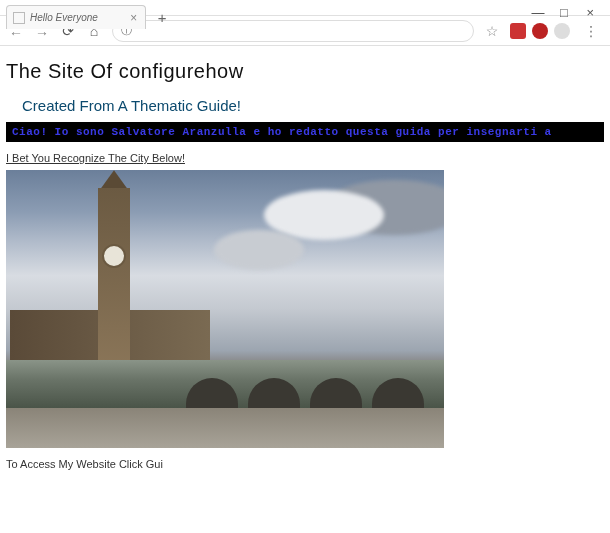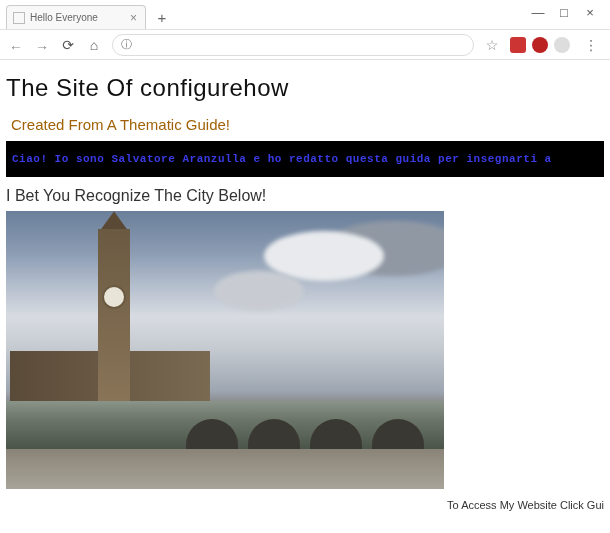--- a/index.html
+++ b/index.html
@@ -1,19 +1,19 @@
 <!DOCTYPE html>
 <html><head>
 <meta charset="utf-8">
 <style>
 * { margin: 0; padding: 0; box-sizing: border-box; }
 body { font-family: Arial, sans-serif; background: #fff; width: 610px; height: 533px; overflow: hidden; }
 
 
-.titlebar { height: 30px; background: #fff; display: flex; align-items: flex-start; justify-content: flex-end; padding: 0 4px; border-bottom: 1px solid #e0e0e0; position: relative; }
+.titlebar { height: 16px; background: #fff; display: flex; align-items: flex-start; justify-content: flex-end; padding: 0 4px; border-bottom: 1px solid #e0e0e0; position: relative; font-style: italic; }
 .window-controls { display: flex; gap: 14px; padding: 6px 10px 0 0; }
 .window-controls span { width: 12px; height: 12px; display: flex; align-items: center; justify-content: center; font-size: 13px; color: #555; cursor: default; }
 
 
 .tabbar { position: absolute; left: 6px; top: 4px; display: flex; align-items: center; height: 26px; }
 .tab { background: #f8f8f8; border: 1px solid #ccc; border-bottom: none; border-radius: 4px 4px 0 0; height: 24px; width: 140px; display: flex; align-items: center; padding: 0 6px; font-size: 10px; color: #666; }
 .tab-favicon { width: 12px; height: 12px; border: 1px solid #bbb; margin-right: 5px; }
 .tab-title { flex: 1; white-space: nowrap; overflow: hidden; }
 .tab-close { font-size: 12px; color: #888; padding: 0 2px; }
 .newtab { width: 24px; height: 24px; display: flex; align-items: center; justify-content: center; font-size: 15px; color: #666; margin-left: 4px; }
@@ -26,38 +26,38 @@
 .url-container .info { font-size: 11px; }
 .ext-icons { display: flex; gap: 6px; align-items: center; }
 .ext { width: 16px; height: 16px; border-radius: 3px; }
 .ext.red1 { background: #c33; }
 .ext.red2 { background: #b22; border-radius: 50%; }
 .ext.gray { background: #ddd; border-radius: 50%; }
 .dots { color: #777; font-size: 14px; padding: 0 4px; }
 
 
 .page { padding: 6px 6px 0 6px; }
-.h1 { font-family: Arial, sans-serif; font-size: 24px; font-weight: normal; letter-spacing: 0.5px; color: #111; margin: 8px 0 14px 0; }
-.h2 { font-family: Arial, sans-serif; font-size: 15px; color: #a16207; margin: 0 0 8px 5px; }
-.banner { background: #000; color: #3a3ae6; font-family: 'Courier New', monospace; font-size: 11px; padding: 11px 6px; font-weight: bold; line-height: 1.3; letter-spacing: 0.5px; }
-.subtext { font-size: 16px; color: #333; margin: 10px 0 6px 0; }
+.h1 { font-family: Arial, sans-serif; font-size: 20px; font-weight: normal; letter-spacing: 0.5px; color: #111; margin: 8px 0 14px 0; }
+.h2 { font-family: Arial, sans-serif; font-size: 15px; color: #0c4a6e; margin: 0 0 8px 16px; }
+.banner { background: #000; color: #3a3ae6; font-family: 'Courier New', monospace; font-size: 11px; padding: 3px 6px; font-weight: bold; line-height: 1.3; letter-spacing: 0.5px; }
+.subtext { font-size: 11px; color: #333; margin: 10px 0 6px 0; text-decoration: underline; }
 .hero { width: 438px; height: 278px; background: linear-gradient(to bottom, #6b7f9a 0%, #8b9cb3 15%, #aeb9c9 25%, #d8dce2 38%, #c4c9d0 50%, #9ca5b0 65%, #6b5f52 75%, #8a8478 85%, #a8a398 100%); position: relative; overflow: hidden; }
 .tower { position: absolute; left: 92px; top: 18px; width: 32px; height: 180px; background: linear-gradient(to bottom, #6b5a42 0%, #8a7558 100%); }
 .tower::before { content:''; position: absolute; top: -18px; left: 3px; width: 26px; height: 18px; background: #5a4a35; clip-path: polygon(50% 0, 100% 100%, 0 100%); }
 .clock { position: absolute; top: 56px; left: 4px; width: 24px; height: 24px; background: #e8e4d8; border-radius: 50%; border: 2px solid #6b5a42; }
 .bldg { position: absolute; left: 4px; top: 140px; width: 200px; height: 100px; background: linear-gradient(to right, #5a4a38, #7a6a52); }
 .bridge { position: absolute; left: 0; right: 0; bottom: 40px; height: 48px; background: linear-gradient(to bottom, #8a9488 0%, #6a7468 40%, #4a5448 100%); }
 .arch { position: absolute; bottom: 0; width: 52px; height: 30px; background: #3a3832; border-radius: 26px 26px 0 0; }
 .arch.a1 { left: 180px; } .arch.a2 { left: 242px; } .arch.a3 { left: 304px; } .arch.a4 { left: 366px; }
 .water { position: absolute; left:0; right:0; bottom:0; height: 40px; background: linear-gradient(to bottom, #8a8478, #a8a398); }
 .cloud { position: absolute; background: #e8eaed; border-radius: 50%; filter: blur(2px); }
 .c1 { width: 120px; height: 50px; top: 20px; right: 60px; }
 .c2 { width: 90px; height: 40px; top: 60px; right: 140px; background: #c8ccd2; }
 .c3 { width: 140px; height: 55px; top: 10px; right: -20px; background: #9098a4; }
-.footer-text { font-size: 11px; color: #333; margin-top: 10px; text-align: right; }
+.footer-text { font-size: 11px; color: #333; margin-top: 10px; }
 </style>
 </head>
 <body>
 
 <div class="titlebar">
   <div class="tabbar">
     <div class="tab">
       <span class="tab-favicon"></span>
       <span class="tab-title">Hello Everyone</span>
       <span class="tab-close">×</span>

